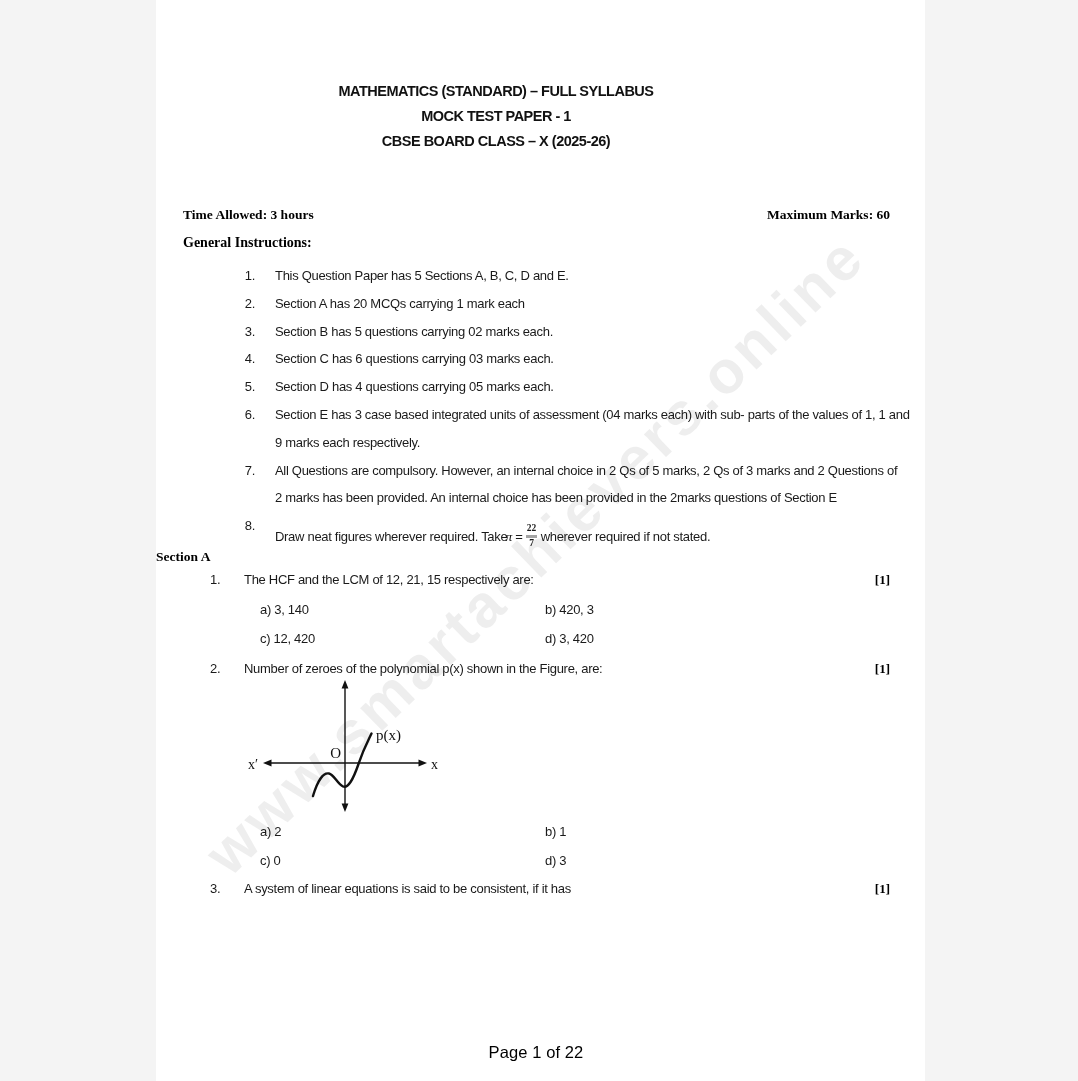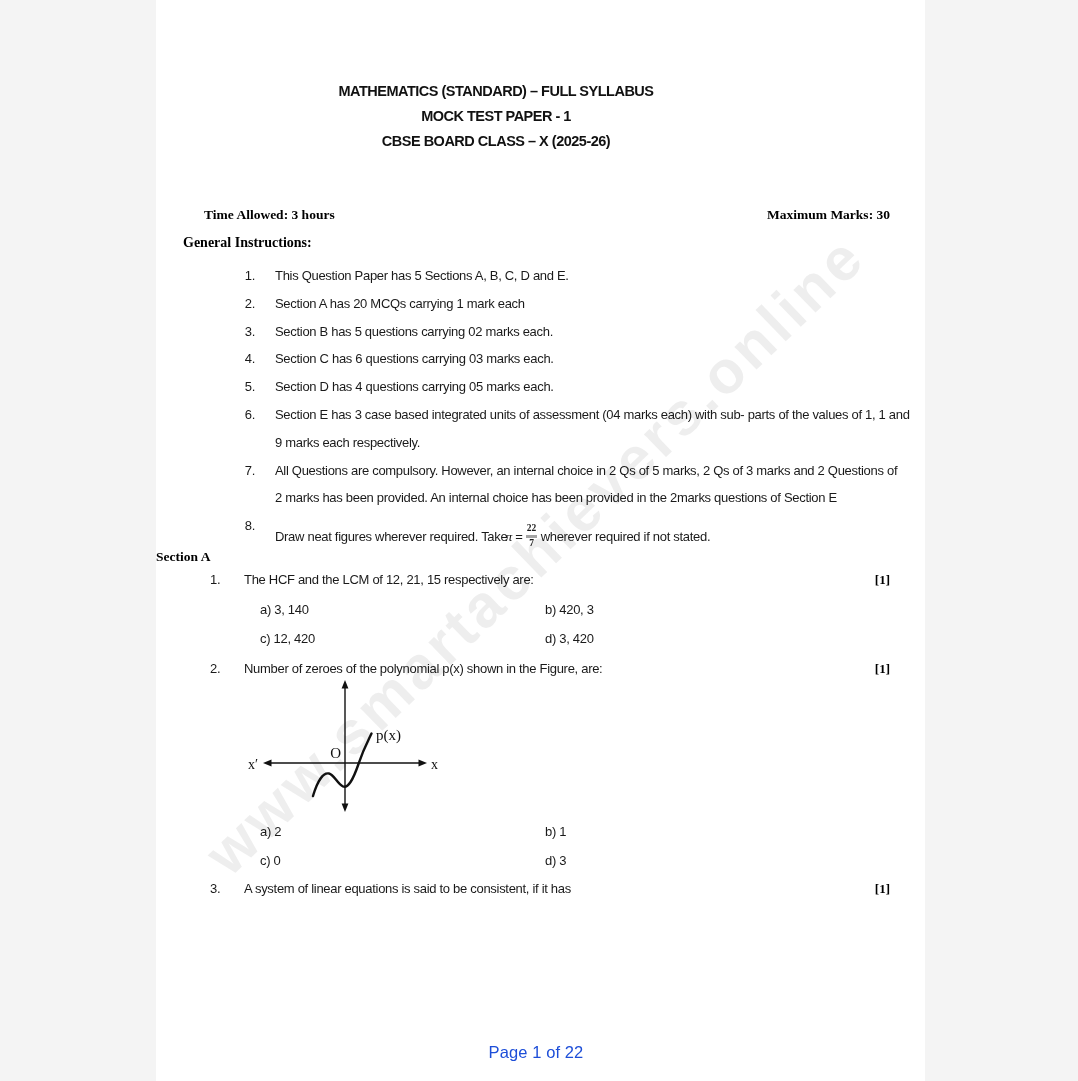--- a/index.html
+++ b/index.html
@@ -21,21 +21,21 @@
     font-family:"Liberation Sans",sans-serif;
     pointer-events:none;
   }
   .title-block{
     position:absolute;top:79px;left:0;width:680px;text-align:center;
     font-weight:700;font-size:14.5px;line-height:25px;letter-spacing:-0.5px;color:#111;
   }
   .meta-row{
     position:absolute;top:207px;left:27px;right:35px;
     display:flex;justify-content:space-between;
-    font-family:"Liberation Serif",serif;font-weight:700;font-size:13.5px;color:#000;margin-left:21px;
+    font-family:"Liberation Serif",serif;font-weight:700;font-size:13.5px;color:#000;
   }
   .gi-heading{
     position:absolute;top:235px;left:27px;
     font-family:Liberation Serif, serif;font-weight:700;font-size:14px;color:#000;
   }
   .instructions{position:absolute;top:262px;left:0;width:1100px;}
   .iline{display:flex;height:27.8px;line-height:27.8px;font-size:13px;letter-spacing:-0.3px;}
   .inum{width:99px;text-align:right;flex:none;}
   .itext{margin-left:20px;white-space:nowrap;flex:none;}
   .pi{font-family:"Liberation Serif",serif;font-style:italic;margin-left:-2px;font-size:13.5px;}
@@ -57,39 +57,39 @@
     position:absolute;right:0;top:0;
     font-family:"Liberation Serif",serif;font-weight:700;font-size:13px;letter-spacing:0;color:#000;
   }
   .optrow{position:absolute;left:0;right:35px;height:16px;font-size:13px;letter-spacing:-0.3px;}
   .opt-a{position:absolute;left:104px;white-space:nowrap;}
   .opt-b{position:absolute;left:389px;white-space:nowrap;}
   .figure{position:absolute;left:84px;top:676px;}
   .figure text{font-family:"Liberation Serif",serif;fill:#111;}
   .footer{
     position:absolute;top:1043px;left:0;width:760px;text-align:center;
-    font-size:16.5px;letter-spacing:0.1px;color:#1d4ed8;
+    font-size:16.5px;letter-spacing:0.1px;color:#000000;
   }
 </style>
 </head>
 <body>
 
 <div class="page">
 
   <div class="watermark">www.smartachievers.online</div>
 
   <header class="title-block">
     <div>MATHEMATICS (STANDARD) – FULL SYLLABUS</div>
     <div>MOCK TEST PAPER - 1</div>
     <div>CBSE BOARD CLASS – X (2025-26)</div>
   </header>
 
   <div class="meta-row">
     <span>Time Allowed: 3 hours</span>
-    <span>Maximum Marks: 30</span>
+    <span>Maximum Marks: 60</span>
   </div>
 
   <div class="gi-heading">General Instructions:</div>
 
   <div class="instructions">
     <div class="iline">
       <span class="inum">1.</span>
       <span class="itext">This Question Paper has 5 Sections A, B, C, D and E.</span>
     </div>
     <div class="iline">

